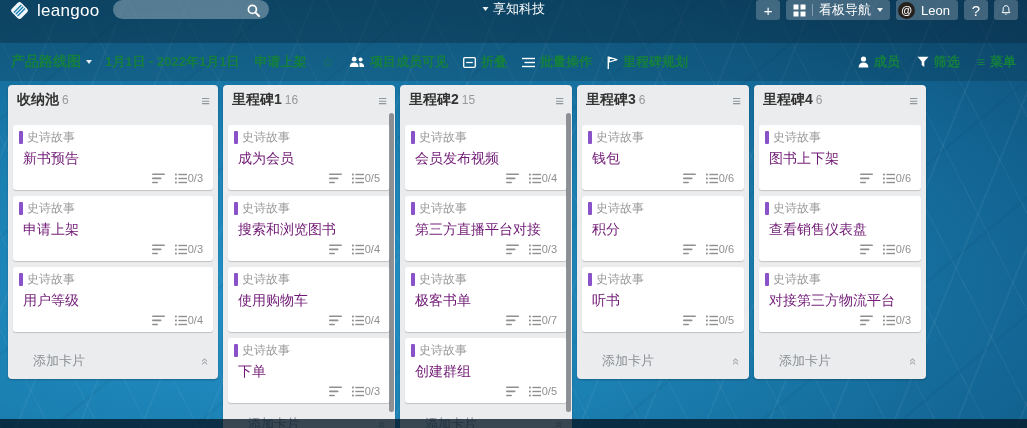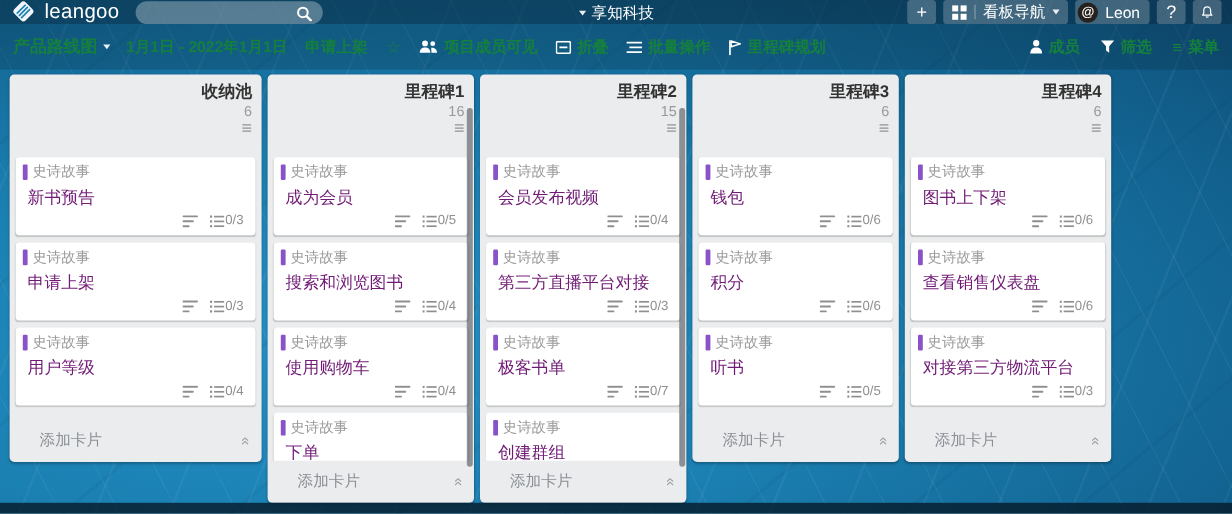--- a/index.html
+++ b/index.html
@@ -7,22 +7,22 @@
   body {
     font-family:"Liberation Sans","DejaVu Sans",sans-serif;
     background:
       repeating-linear-gradient(112deg, rgba(255,255,255,0.045) 0 2px, transparent 2px 58px),
       repeating-linear-gradient(63deg, rgba(255,255,255,0.05) 0 1px, transparent 1px 44px),
       repeating-linear-gradient(140deg, rgba(0,40,70,0.06) 0 3px, transparent 3px 90px),
       radial-gradient(ellipse at 28% 68%, #2492c9 0%, #1b80b2 38%, #136694 72%, #0e4d76 100%);
   }
   
   .topbar {
-    height:20px; background:rgba(7,36,56,0.52);
-    display:flex; align-items:flex-end; padding:0 9px; position:relative; color:#fff;
+    height:43px; background:rgba(7,36,56,0.52);
+    display:flex; align-items:flex-start; padding:0 9px; position:relative; color:#fff;
   }
   .logo { display:flex; align-items:center; gap:7px; }
   .logo-text { font-size:17px; font-weight:500; letter-spacing:0.3px; }
   .search {
     margin-left:13px; width:156px; height:19px; border-radius:11px;
     background:rgba(255,255,255,0.30); position:relative; display:flex; align-items:center;
   }
   .search input {
     border:none; outline:none; background:transparent; color:#fff;
     width:124px; height:17px; margin-left:10px; font-size:12px;
@@ -53,21 +53,21 @@
   .glyph-menu { font-size:14px; }
   
   .board { padding:4px 0 0 8px; display:flex; align-items:flex-start; gap:5px; height:361px; }
   .column {
     width:172px; flex:none; background:#ebeced; border-radius:4px;
     display:flex; flex-direction:column; position:relative;
     box-shadow:0 1px 2px rgba(0,0,0,0.25); max-height:357px;
   }
   .column.wide { width:210px; }
   .column.tall { height:357px; }
-  .col-header { padding:6px 8px 4px 9px; display:flex; align-items:flex-end;flex-direction:column; }
+  .col-header { padding:6px 8px 4px 9px; display:flex; align-items:center; }
   .col-name { font-size:14px; font-weight:bold; color:#333; cursor:pointer; }
   .col-count { font-size:12px; color:#999; margin-left:3px; }
   .col-menu { margin-left:auto; color:#8f969c; font-size:15px; cursor:pointer; line-height:1; align-self:center; }
   .col-cards { padding:12px 5px; display:flex; flex-direction:column; gap:6px; }
   .tall .col-cards { flex:1; overflow:hidden; }
   .card {
     background:#fff; border-radius:3px; box-shadow:0 1px 1px rgba(0,0,0,0.18);
     padding:5px 8px 3px 6px; cursor:pointer; flex:none;
   }
   .card.partial { height:20px; overflow:hidden; }

